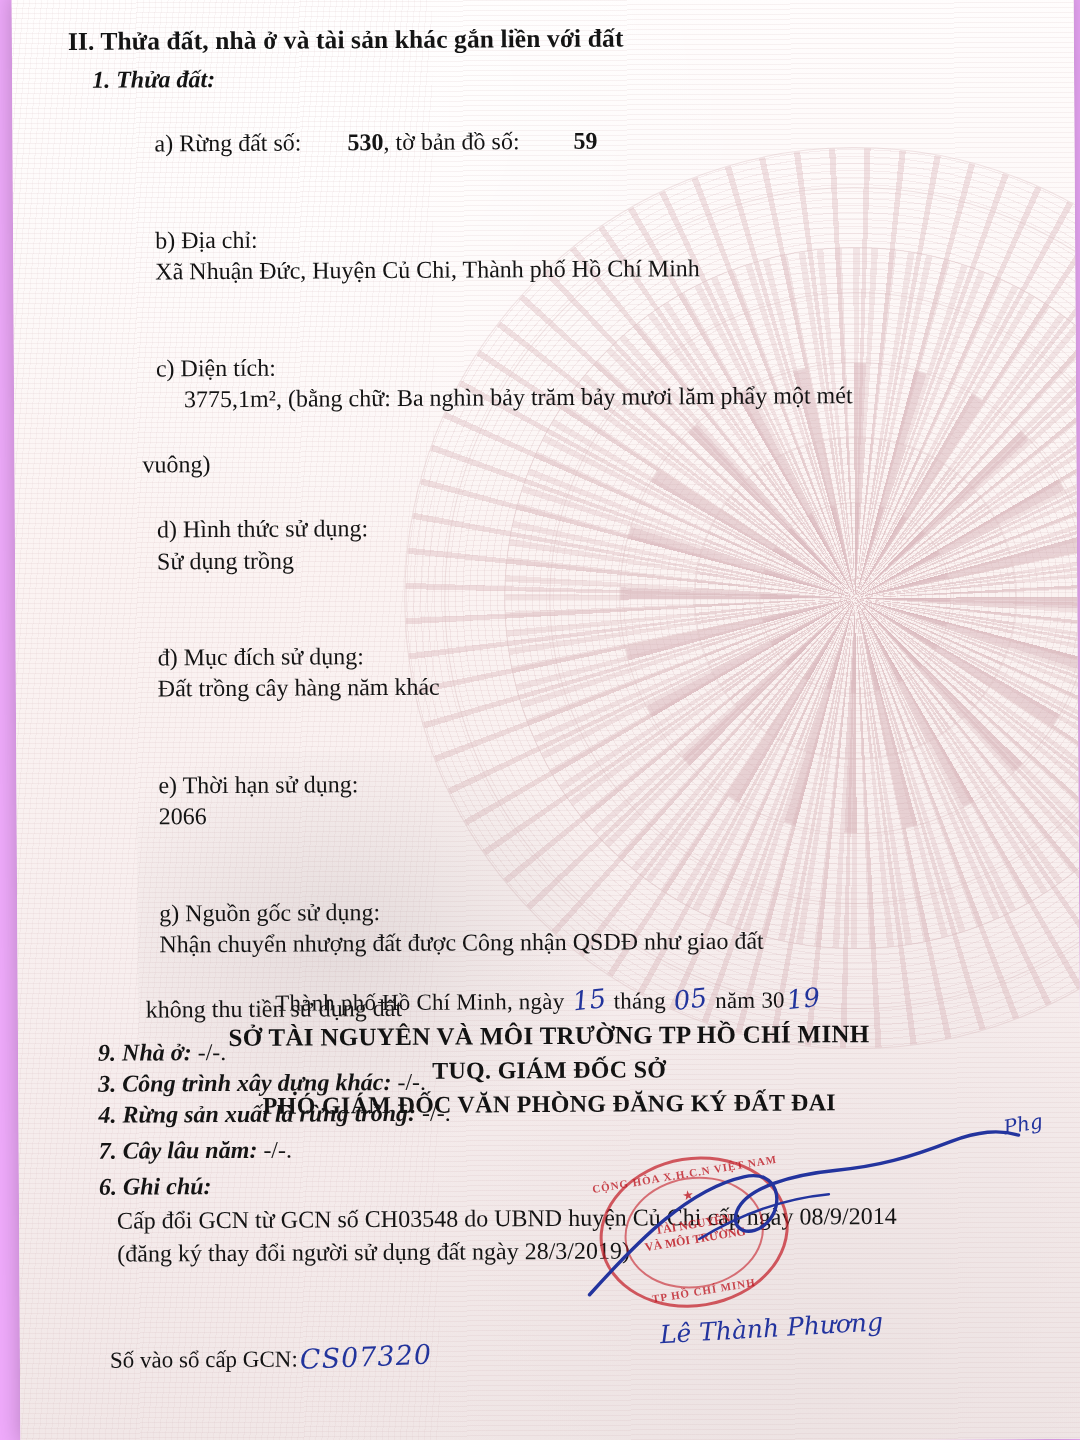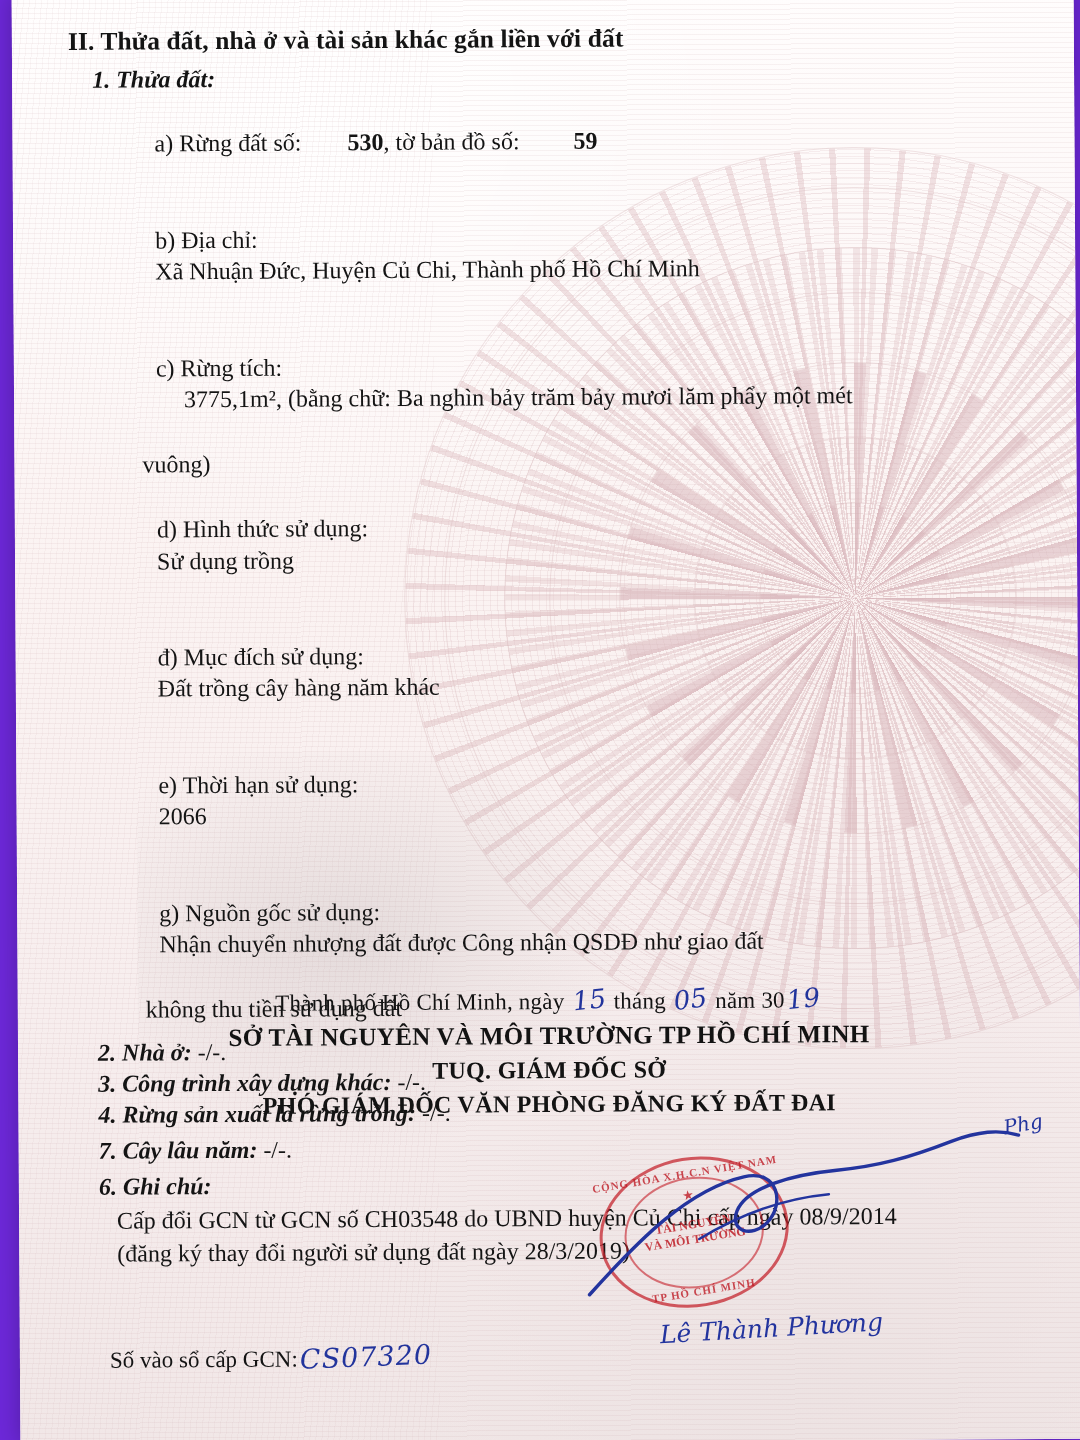--- a/index.html
+++ b/index.html
@@ -5,21 +5,21 @@
   html, body {
     margin: 0;
     padding: 0;
     background: #6e6e70;
   }
   .page {
     position: relative;
     width: 1080px;
     height: 1440px;
     overflow: hidden;
-    background: #6d28d9;
+    background: #f0abfc;
     font-family: "Liberation Serif", serif;
   }
   
   .sheet {
     position: absolute;
     left: 16px;
     top: -10px;
     width: 1062px;
     height: 1452px;
     background: #fdf7f6;
@@ -345,21 +345,21 @@
       <div class="row">
         <span class="lbl">a) Rừng đất số:</span><span class="gap-530"></span><span class="val val-strong">530</span><span class="lbl">, tờ bản đồ số:</span><span class="gap-59"></span><span class="val val-strong">59</span>
       </div>
 
       <div class="row">
         <span class="lbl">b) Địa chỉ:</span>
         <span class="val">Xã Nhuận Đức, Huyện Củ Chi, Thành phố Hồ Chí Minh</span>
       </div>
 
       <div class="row">
-        <span class="lbl">c) Rừng tích:</span>
+        <span class="lbl">c) Diện tích:</span>
         <span style="display:inline-block;width:28px;"></span><span class="val">3775,1m², (bằng chữ: Ba nghìn bảy trăm bảy mươi lăm phẩy một mét</span>
       </div>
       <div class="row indent2">vuông)</div>
 
       <div class="row">
         <span class="lbl">d) Hình thức sử dụng:</span>
         <span class="val">Sử dụng trồng</span>
       </div>
 
       <div class="row">
@@ -372,21 +372,21 @@
         <span class="val">2066</span>
       </div>
 
       <div class="row">
         <span class="lbl">g) Nguồn gốc sử dụng:</span>
         <span class="val">Nhận chuyển nhượng đất được Công nhận QSDĐ như giao đất</span>
       </div>
       <div class="row indent2">không thu tiền sử dụng đất</div>
 
       <div class="item sp-big">
-        <span>2. Nhà ở:</span>
+        <span>9. Nhà ở:</span>
         <span class="plain">-/-.</span>
       </div>
       <div class="item">
         <span>3. Công trình xây dựng khác:</span>
         <span class="plain">-/-.</span>
       </div>
       <div class="item">
         <span>4. Rừng sản xuất là rừng trồng:</span>
         <span class="plain">-/-.</span>
       </div>

